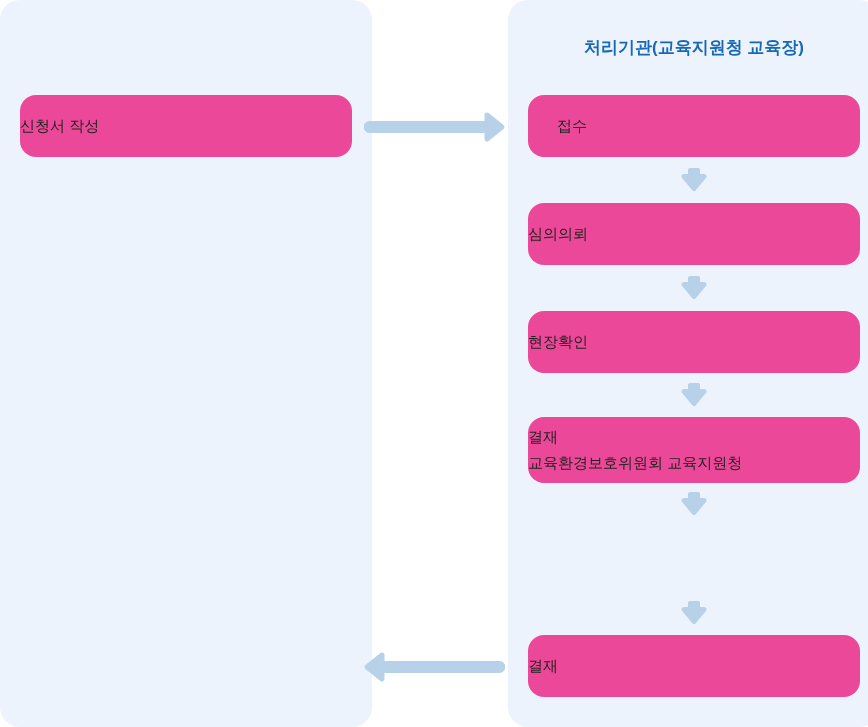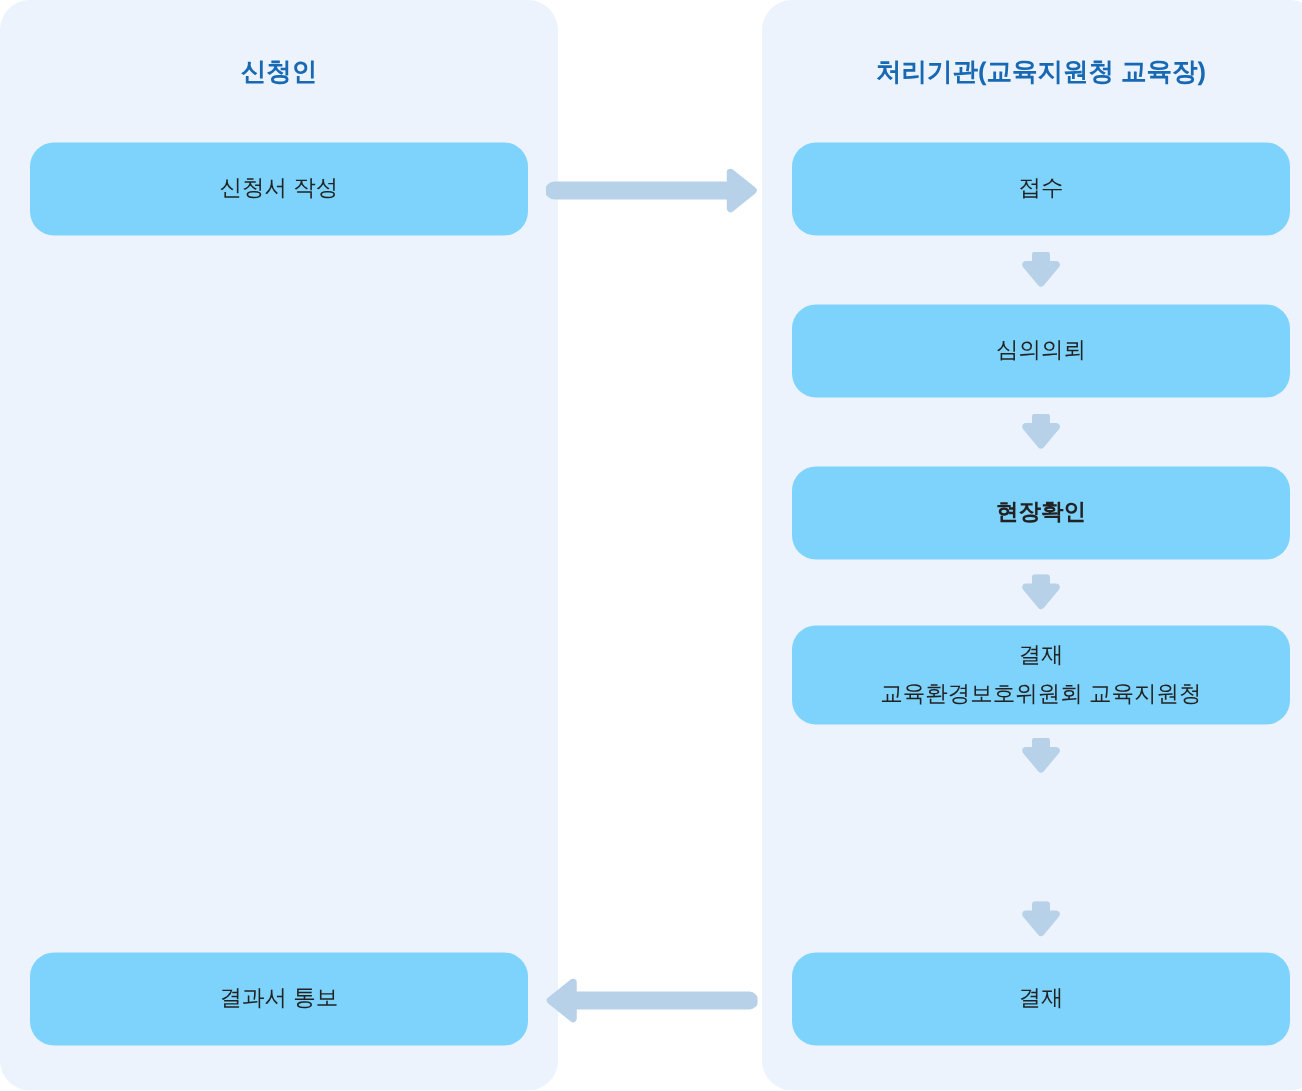--- a/index.html
+++ b/index.html
@@ -14,22 +14,22 @@
   }
   .panel.left  { left:0; }
   .panel.right { left:508px; }
   .panel-title {
     position:absolute; top:36px; left:0; width:100%; margin:0;
     text-align:center; font-size:17px; font-weight:bold; color:#1769b4;
     letter-spacing:0;
   }
   .box {
     position:absolute; left:20px; width:332px;
-    background:#7dd3fc; border-radius:16px;
-    display:flex; flex-direction:column; justify-content:center; align-items:center;
+    background:#ec4899; border-radius:16px;
+    display:flex; flex-direction:column; justify-content:center; align-items:flex-start;
     font-size:15px; color:#222222; line-height:26px; text-align:center;
     box-sizing:border-box;
   }
   .box.single { height:62px; }
   .box.double { height:66px; }
   .box span { display:block; }
   .darrow {
     position:absolute; left:172px; width:28px; height:24px;
   }
   .harrow {
@@ -37,35 +37,31 @@
   }
   .arrow-fill { fill:#b7d1e8; stroke:#b7d1e8; }
   svg { display:block; }
 </style>
 </head>
 <body>
 
 <div class="canvas">
 
   <section class="panel left">
-    <h2 class="panel-title">신청인</h2>
 
     <div class="box single" style="top:95px;">
       <span>신청서 작성</span>
     </div>
 
-    <div class="box single" style="top:635px;">
-      <span>결과서 통보</span>
-    </div>
   </section>
 
   <section class="panel right">
     <h2 class="panel-title">처리기관(교육지원청 교육장)</h2>
 
-    <div class="box single" style="top:95px;">
+    <div class="box single" style="top:95px;padding-left:29px;">
       <span>접수</span>
     </div>
 
     <div class="darrow" style="top:168px;">
       <svg viewBox="0 0 28 24" width="28" height="24">
         <rect class="arrow-fill" x="8.5" y="0" width="11" height="9" rx="2"></rect>
         <path class="arrow-fill" d="M4 8.5 L14 20.5 L24 8.5 Z" stroke-width="5" stroke-linejoin="round"></path>
       </svg>
     </div>
 
@@ -73,21 +69,21 @@
       <span>심의의뢰</span>
     </div>
 
     <div class="darrow" style="top:276px;">
       <svg viewBox="0 0 28 24" width="28" height="24">
         <rect class="arrow-fill" x="8.5" y="0" width="11" height="9" rx="2"></rect>
         <path class="arrow-fill" d="M4 8.5 L14 20.5 L24 8.5 Z" stroke-width="5" stroke-linejoin="round"></path>
       </svg>
     </div>
 
-    <div class="box single" style="top:311px;font-weight:bold;">
+    <div class="box single" style="top:311px;">
       <span>현장확인</span>
     </div>
 
     <div class="darrow" style="top:383px;">
       <svg viewBox="0 0 28 24" width="28" height="24">
         <rect class="arrow-fill" x="8.5" y="0" width="11" height="9" rx="2"></rect>
         <path class="arrow-fill" d="M4 8.5 L14 20.5 L24 8.5 Z" stroke-width="5" stroke-linejoin="round"></path>
       </svg>
     </div>
 

